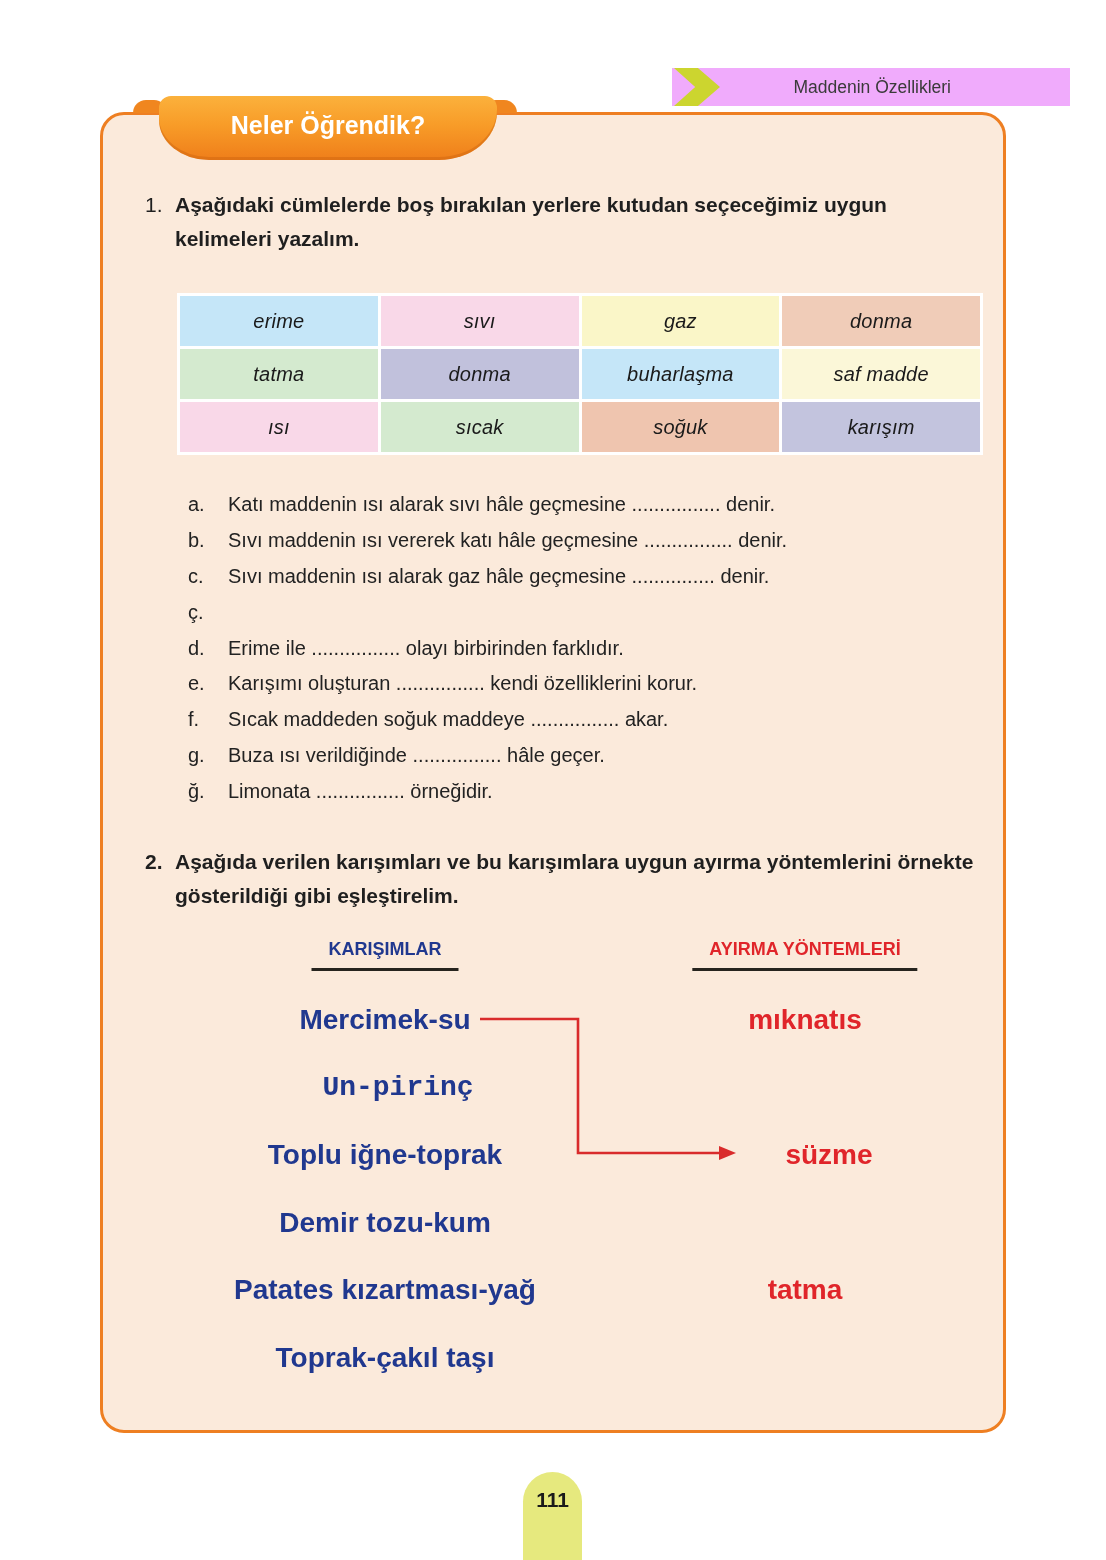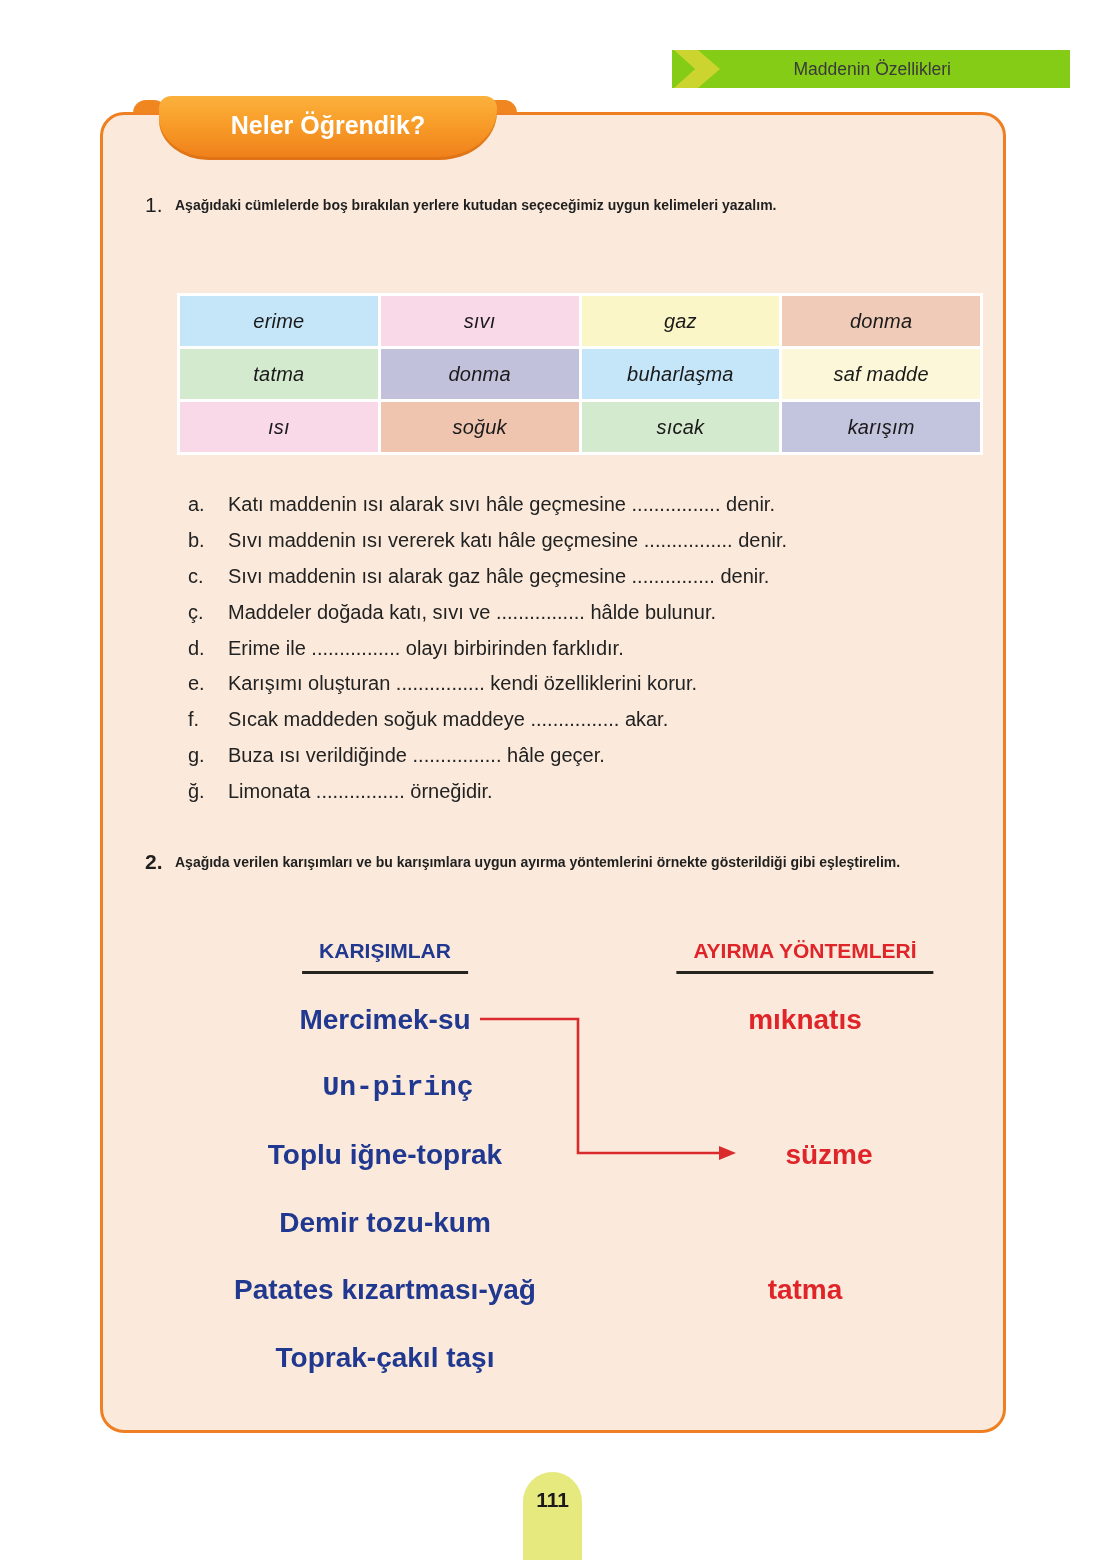--- a/index.html
+++ b/index.html
@@ -1,22 +1,22 @@
 <!DOCTYPE html>
 <html><head>
 <meta charset="utf-8">
 <style>
   * { margin:0; padding:0; box-sizing:border-box; }
   html,body { width:1106px; height:1560px; background:#ffffff;
     font-family:"Liberation Sans", sans-serif; }
   .page { position:relative; width:1106px; height:1560px; overflow:hidden; background:#fff; }
 
   
-  .top-banner { position:absolute; left:672px; top:50px; width:398px; height:38px;
-    background:#84cc16; }
+  .top-banner { position:absolute; left:672px; top:68px; width:398px; height:38px;
+    background:#f0abfc; }
   .chevron { position:absolute; left:2px; top:0; width:46px; height:38px; background:#CCD52F;
     clip-path:polygon(0 0, 52% 0, 100% 50%, 52% 100%, 0 100%, 46% 50%); }
   .banner-title { position:absolute; right:119px; top:0; line-height:38px;
     font-size:17.5px; color:#3a3a3a; }
 
   
   .content-box { position:absolute; left:100px; top:112px; width:906px; height:1321px;
     background:#FBEADB; border:3px solid #EE7F22; border-radius:24px; }
 
   
@@ -28,42 +28,42 @@
   .badge-body { position:absolute; left:26px; right:20px; top:0; height:64px;
     background:linear-gradient(180deg,#FBB13C 0%,#F89C28 45%,#EF7E1A 100%);
     border-radius:12px 12px 58px 50px / 12px 12px 48px 40px;
     box-shadow:inset 0 -3px 0 rgba(205,100,15,.45);
     display:flex; align-items:center; justify-content:center; padding-bottom:6px; }
   .badge-body span { color:#fff; font-size:25px; font-weight:bold; }
 
   
   .q { position:absolute; display:flex; }
   .qnum { width:30px; font-size:21px; color:#1f1f1f; line-height:34px; flex:0 0 30px; }
-  .qtext { font-size:14px; font-weight:bold; color:#1f1f1f; line-height:34px; }
+  .qtext { font-size:21px; font-weight:bold; color:#1f1f1f; line-height:34px; }
   .q1 { left:42px; top:73px; width:830px; }
   .q1 .qnum { font-weight:normal; }
   .q2 { left:42px; top:730px; width:835px; }
   .q2 .qnum { font-weight:bold; }
 
   
   .word-bank { position:absolute; left:74px; top:178px; width:806px;
     background:#ffffff; padding:3px; display:grid;
     grid-template-columns:repeat(4,1fr); grid-auto-rows:50px; gap:3px; }
   .wb-cell { display:flex; align-items:center; justify-content:center;
     font-size:20px; color:#1a1a1a; letter-spacing:.2px;font-style:italic; }
 
   
   .items { position:absolute; left:85px; top:372px; width:800px; }
   .item { display:flex; height:35.8px; align-items:center; }
   .item .letter { flex:0 0 40px; font-size:20px; color:#222; }
   .item .text { font-size:20px; color:#222; }
 
   
   .match-header { position:absolute; transform:translateX(-50%);
-    font-size:21px; font-weight:bold; padding:0 17px 8px;
+    font-size:18px; font-weight:bold; padding:0 17px 8px;
     border-bottom:3px solid #26241E; white-space:nowrap; }
   .match-header.left { left:282px; top:824px; color:#20388F; }
   .match-header.right { left:702px; top:824px; color:#E0252A; }
 
   
   .mix-item, .method-item { position:absolute; transform:translateX(-50%);
     height:28px; line-height:28px; font-size:28px; font-weight:bold; white-space:nowrap; }
   .mix-item { color:#20388F; }
   .method-item { color:#E0252A; }
 
@@ -104,41 +104,40 @@
     <div class="word-bank" id="word-bank">
         <div class="wb-cell" style="background: rgb(197, 230, 248);">erime</div>
         <div class="wb-cell" style="background: rgb(249, 216, 232);">sıvı</div>
         <div class="wb-cell" style="background: rgb(250, 246, 200);">gaz</div>
         <div class="wb-cell" style="background: rgb(240, 204, 184);">donma</div>
         <div class="wb-cell" style="background: rgb(212, 234, 207);">tatma</div>
         <div class="wb-cell" style="background: rgb(193, 193, 220);">donma</div>
         <div class="wb-cell" style="background: rgb(197, 230, 248);">buharlaşma</div>
         <div class="wb-cell" style="background: rgb(251, 247, 216);">saf madde</div>
         <div class="wb-cell" style="background: rgb(249, 216, 232);">ısı</div>
+        <div class="wb-cell" style="background: rgb(212, 234, 207);">sıcak</div>
         <div class="wb-cell" style="background: rgb(239, 197, 175);">soğuk</div>
-        <div class="wb-cell" style="background: rgb(212, 234, 207);">sıcak</div>
         <div class="wb-cell" style="background: rgb(195, 196, 222);">karışım</div>
       </div>
 
     <div class="items" id="items-list">
         <div class="item">
           <span class="letter">a.</span>
           <span class="text">Katı maddenin ısı alarak sıvı hâle geçmesine ................ denir.</span>
         </div>
         <div class="item">
           <span class="letter">b.</span>
           <span class="text">Sıvı maddenin ısı vererek katı hâle geçmesine ................ denir.</span>
         </div>
         <div class="item">
           <span class="letter">c.</span>
           <span class="text">Sıvı maddenin ısı alarak gaz hâle geçmesine ............... denir.</span>
         </div>
         <div class="item">
           <span class="letter">ç.</span>
-          <span class="text">Maddeler doğada katı, sıvı ve ................ hâlde bulunur.</span>
         </div>
         <div class="item">
           <span class="letter">d.</span>
           <span class="text">Erime ile ................ olayı birbirinden farklıdır.</span>
         </div>
         <div class="item">
           <span class="letter">e.</span>
           <span class="text">Karışımı oluşturan ................ kendi özelliklerini korur.</span>
         </div>
         <div class="item">

